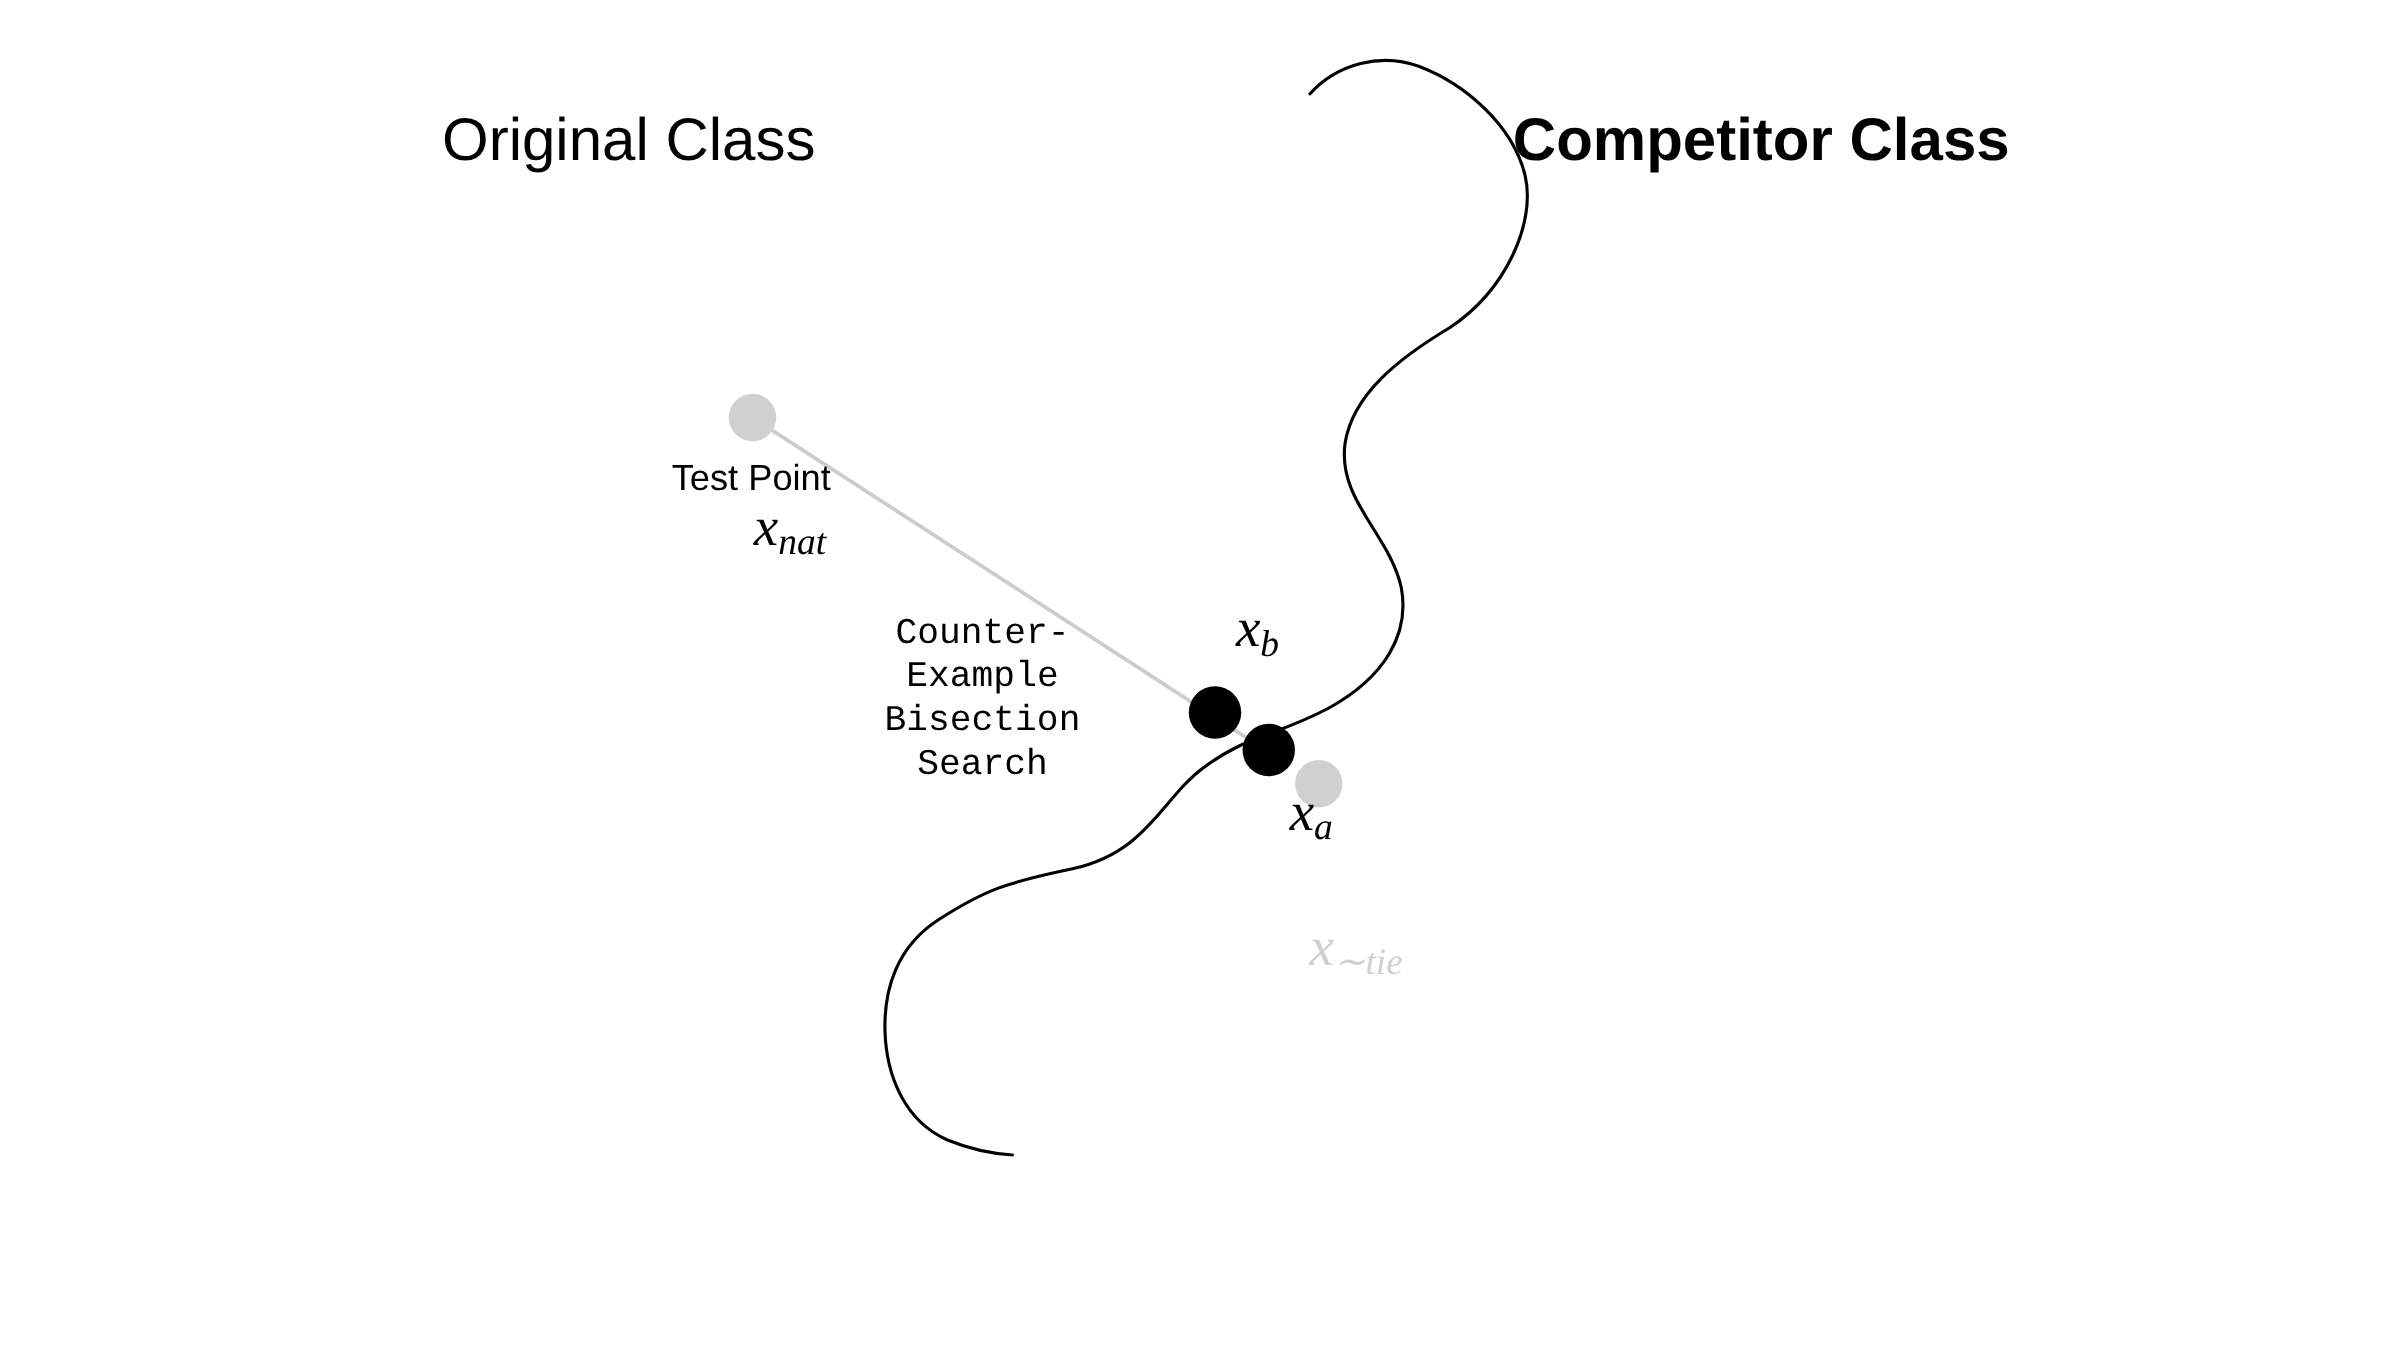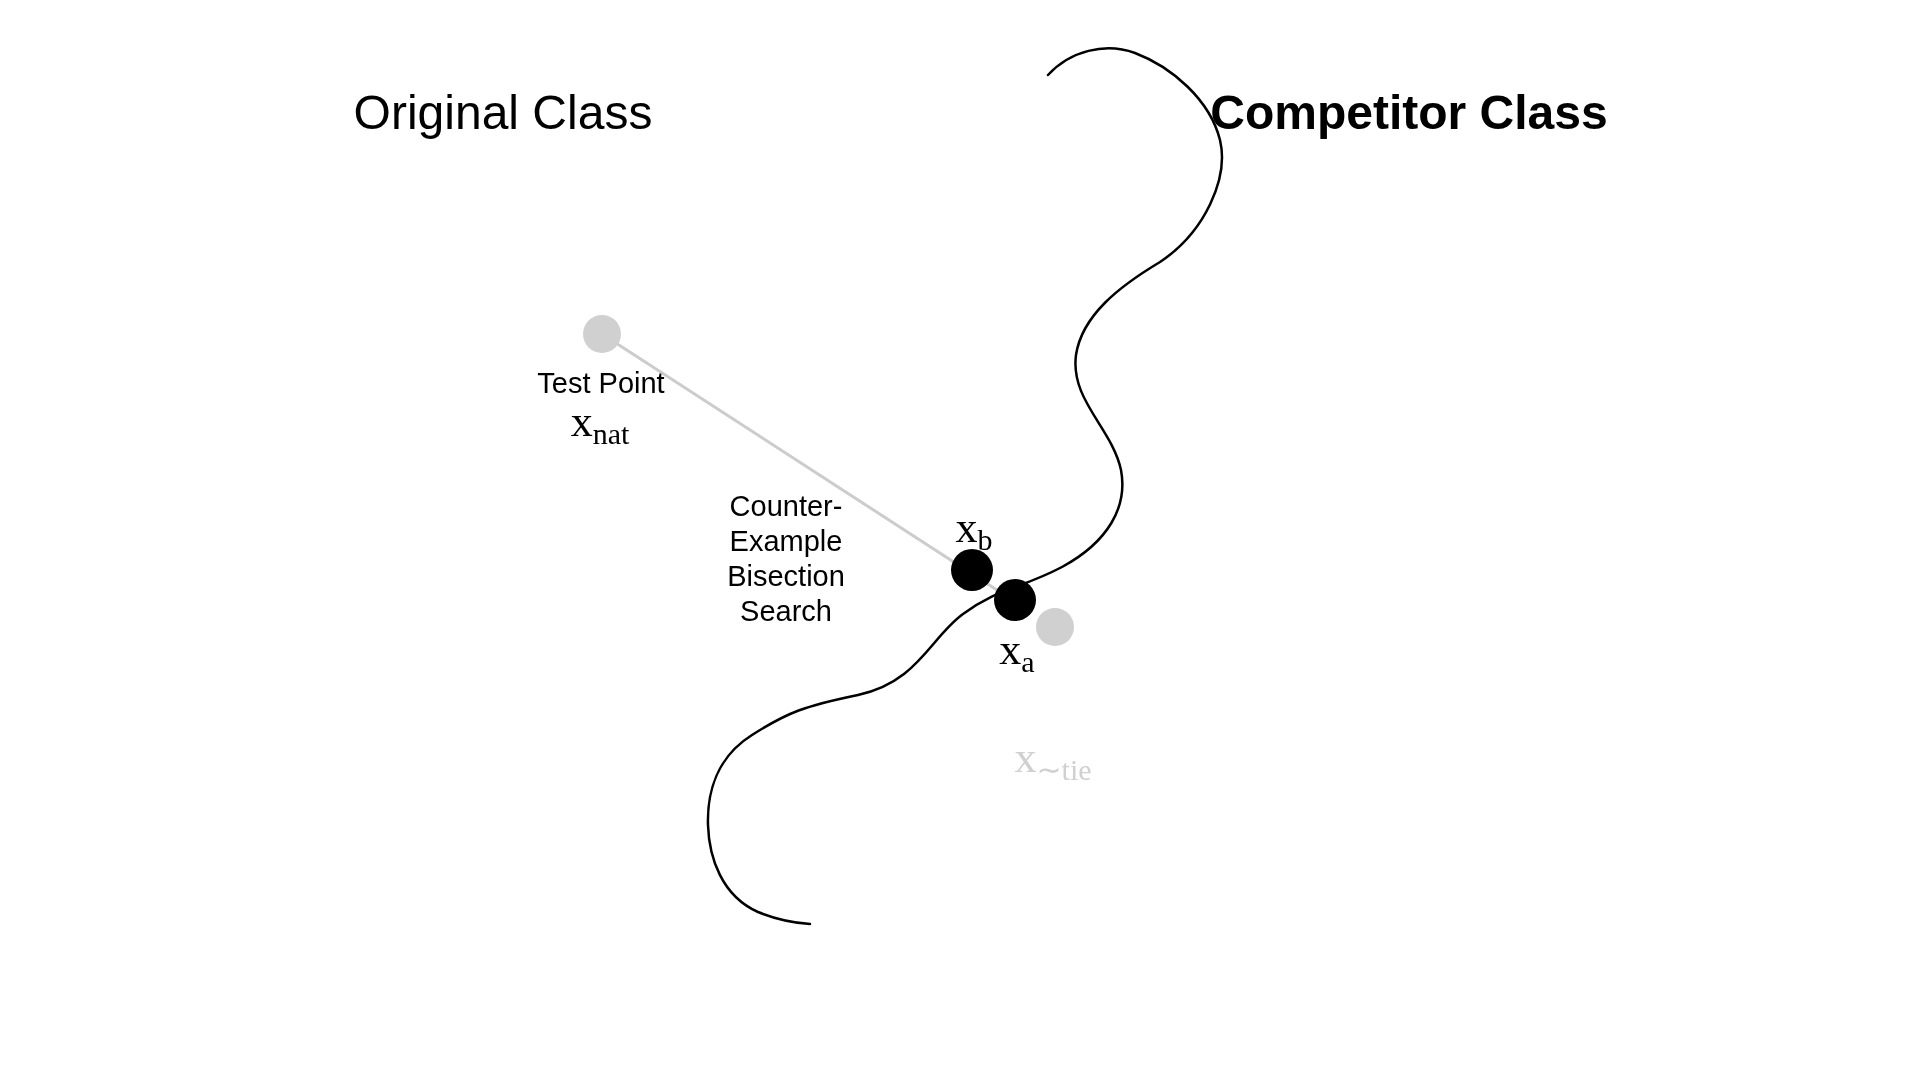--- a/index.html
+++ b/index.html
@@ -35,23 +35,25 @@
   .caption {
     font-size: 29px;
   }
   .gray-text {
     color: #d0d0d0;
   }
   .math {
     position: absolute;
     transform: translateX(-50%);
     font-family: "Liberation Serif", serif;
+    font-style: italic;
     font-size: 44px;
     line-height: 1;
     white-space: nowrap;
+    margin-left: 32px;
   }
   .math sub {
     font-size: 30px;
     line-height: 0;
     vertical-align: -0.25em;
   }
 </style>
 </head>
 <body>
 
@@ -85,27 +87,27 @@
   </svg>
 
   <div class="label title" style="left:503px; top:84px;">Original Class</div>
 
   <div class="label title" style="left:1409px; top:84px;font-weight:bold;">Competitor Class</div>
 
   <div class="label caption" style="left:601px; top:366px;">Test Point</div>
 
   <div class="math" style="left:600px; top:400px;"><span>x</span><sub>nat</sub></div>
 
-  <div class="label caption" style="left:786px; top:489px; line-height:35px;">
+  <div class="label caption" style="left:786px; top:489px; line-height:35px;font-family:Liberation Mono, monospace;">
     <div>Counter-</div>
     <div>Example</div>
     <div>Bisection</div>
     <div>Search</div>
   </div>
 
-  <div class="math" style="left:974px; top:506px;"><span>x</span><sub>b</sub></div>
+  <div class="math" style="left:974px; top:481px;"><span>x</span><sub>b</sub></div>
 
   <div class="math" style="left:1017px; top:628px;"><span>x</span><sub>a</sub></div>
 
 
   <div class="math gray-text" style="left:1053px; top:736px;"><span>x</span><sub>∼tie</sub></div>
 
 </div>
 
 </body></html>

